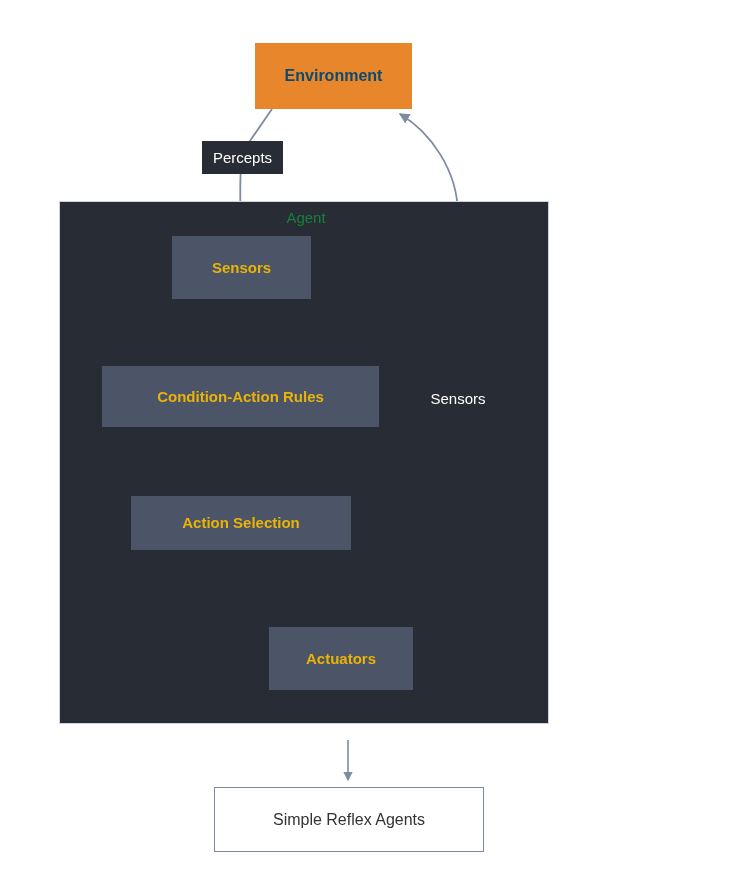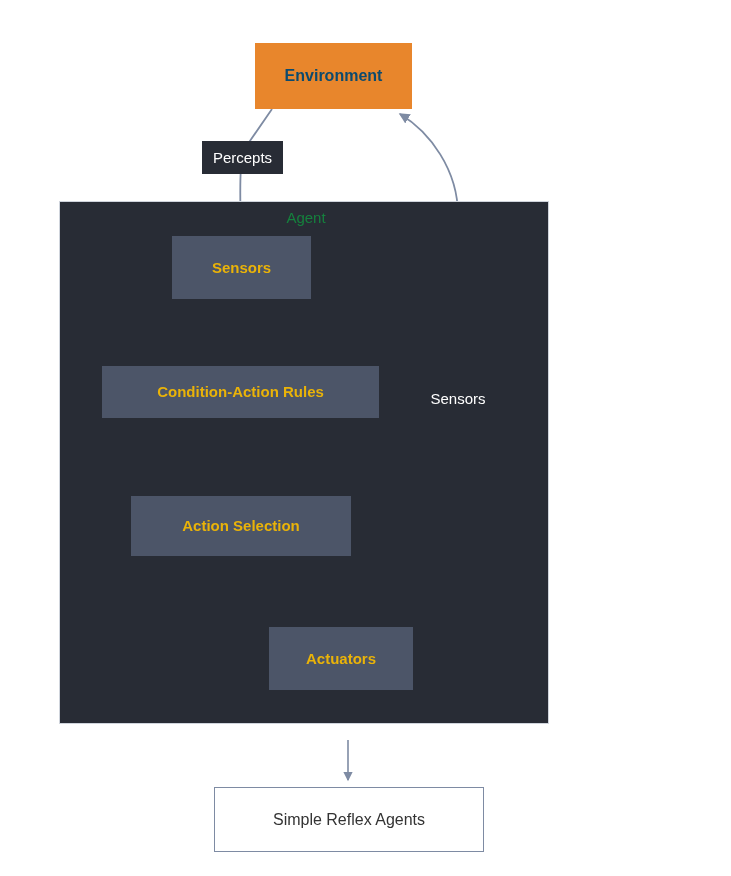--- a/index.html
+++ b/index.html
@@ -82,27 +82,27 @@
   #sensors-node {
     left: 172px;
     top: 236px;
     width: 139px;
     height: 63px;
   }
   #rules-node {
     left: 102px;
     top: 366px;
     width: 277px;
-    height: 52px;
+    height: 61px;
   }
   #action-selection-node {
     left: 131px;
     top: 496px;
     width: 220px;
-    height: 60px;
+    height: 54px;
   }
   #actuators-node {
     left: 269px;
     top: 627px;
     width: 144px;
     height: 63px;
   }
   
   .edge-label {
     position: absolute;

